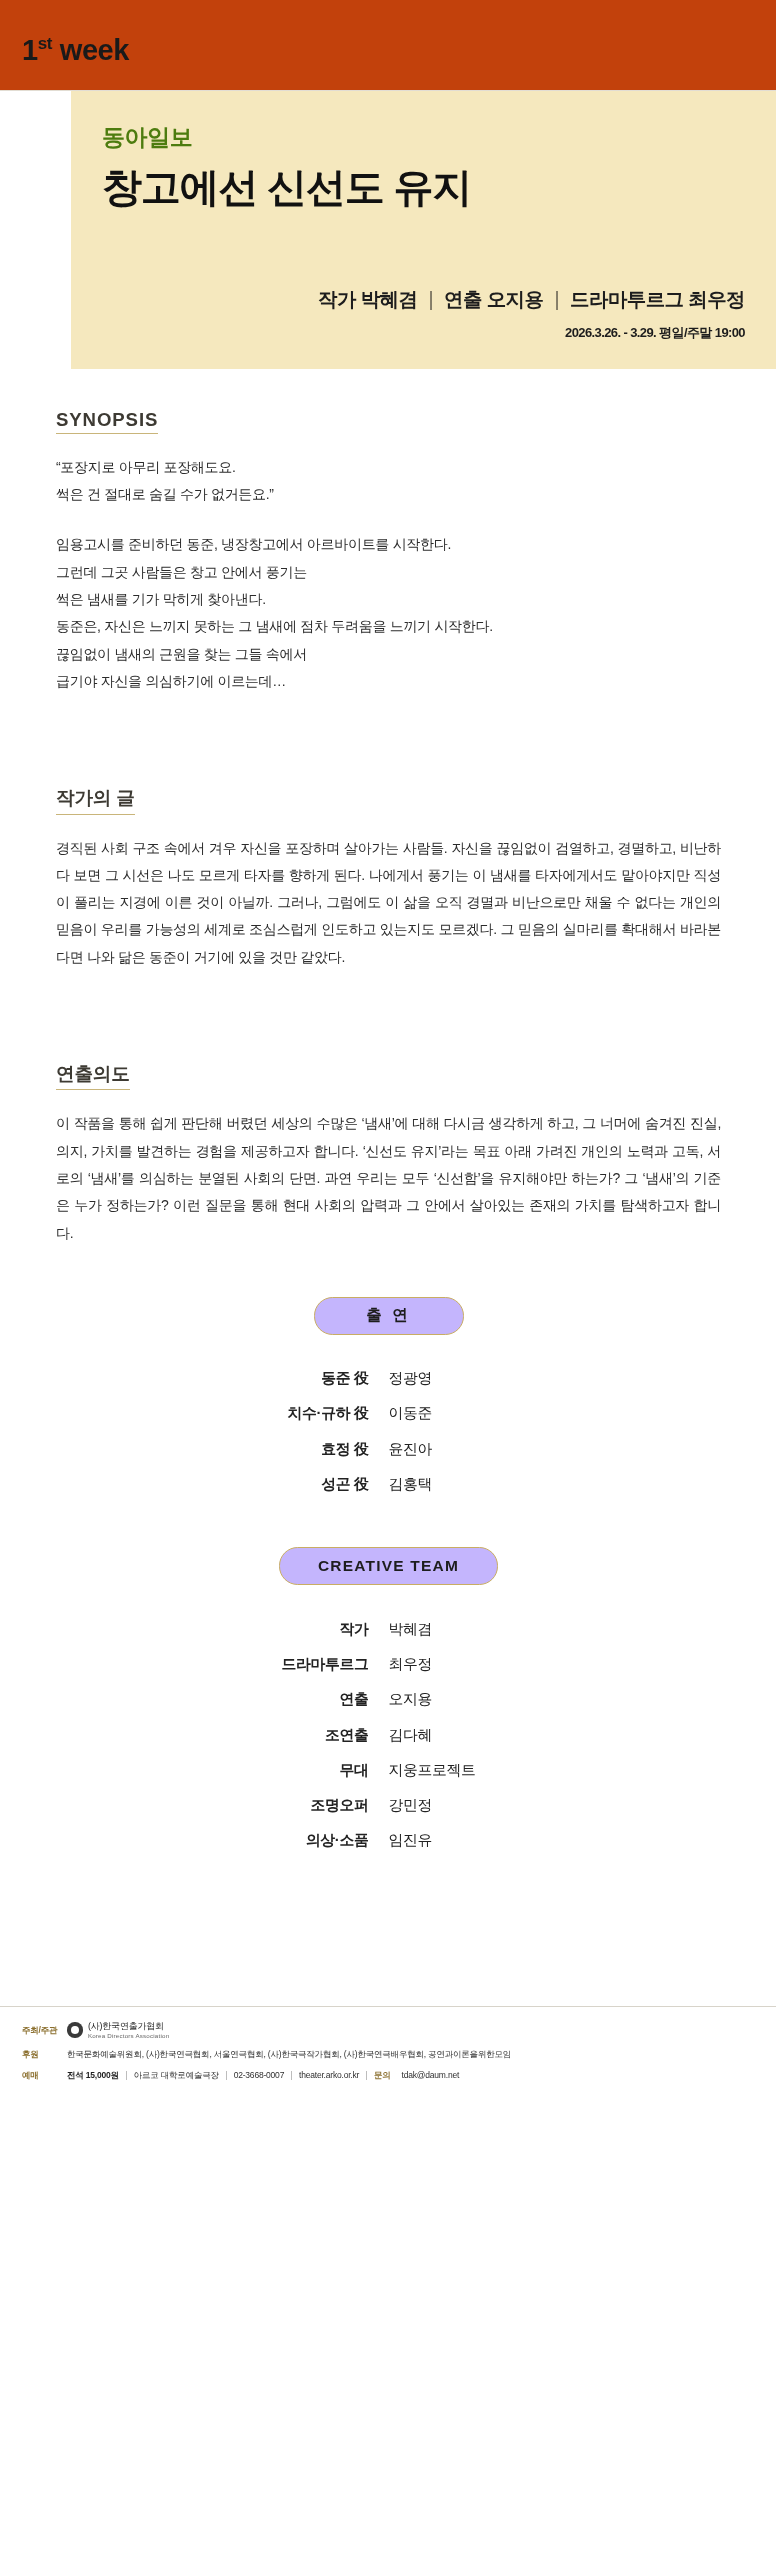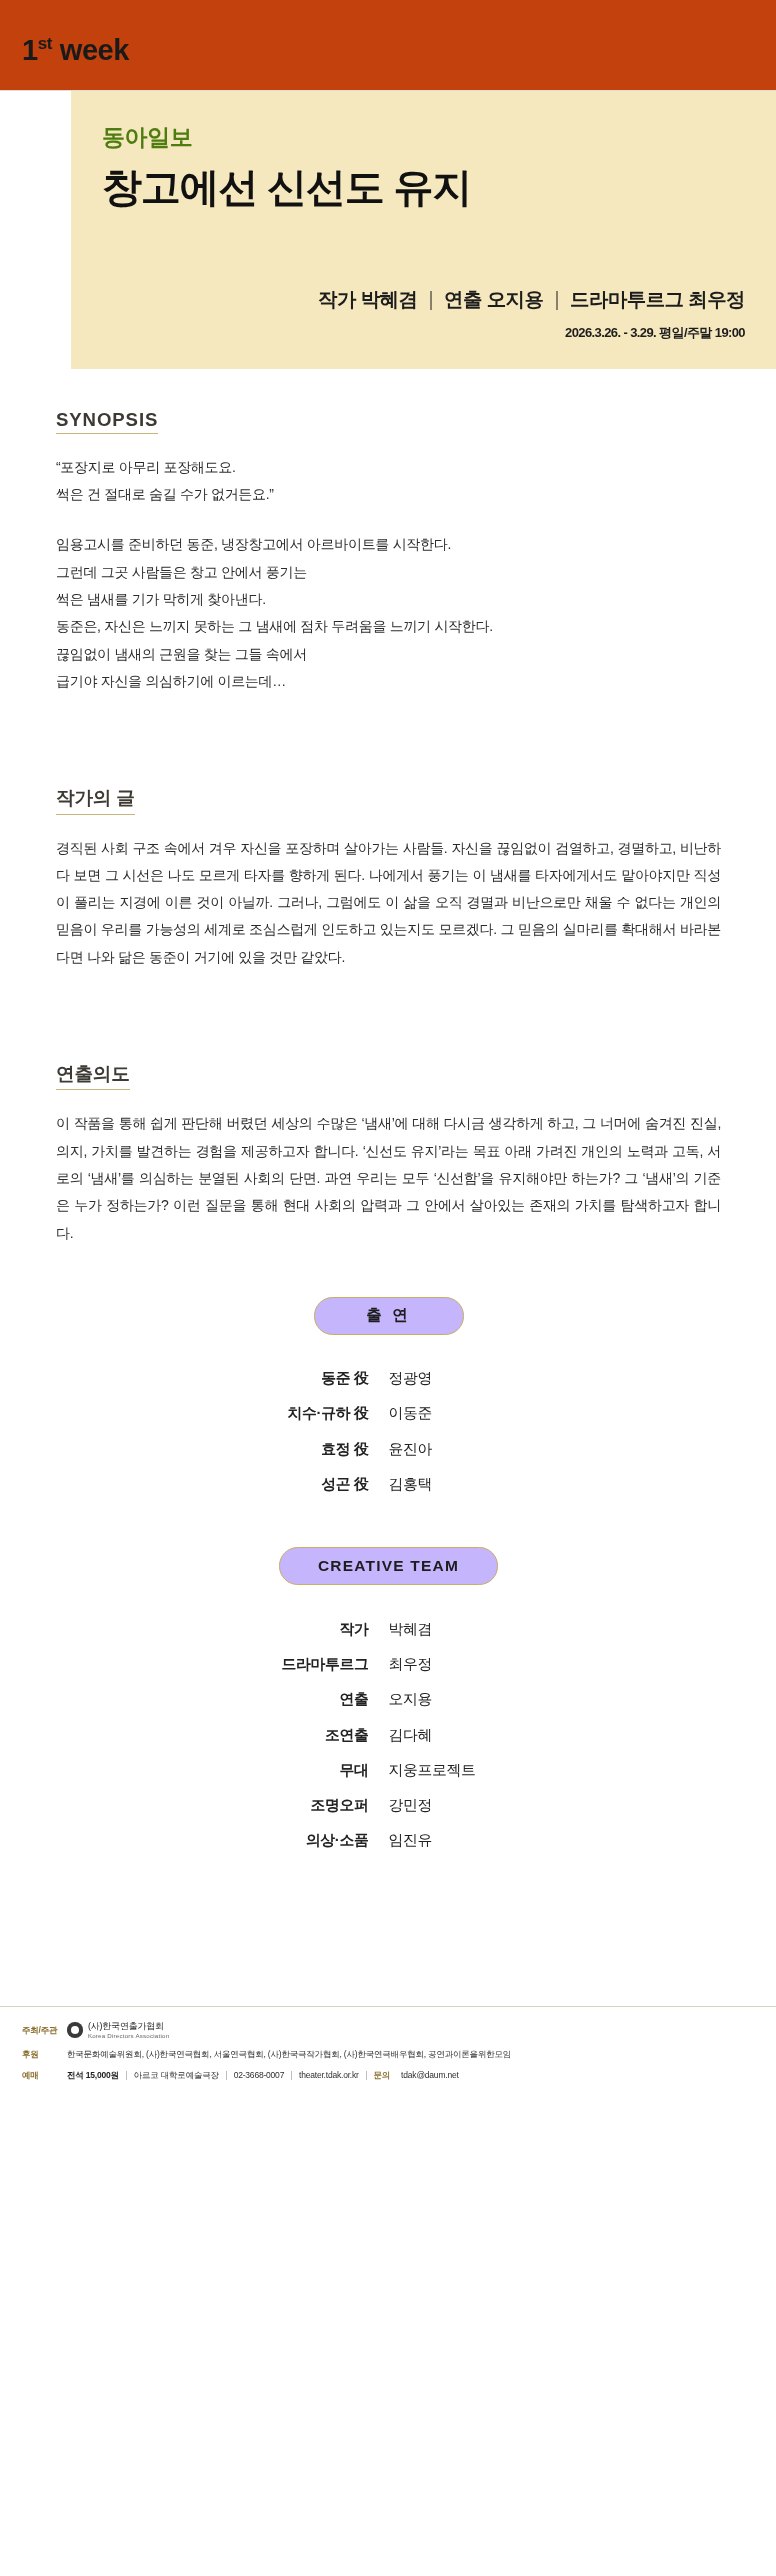--- a/index.html
+++ b/index.html
@@ -416,21 +416,21 @@
     <div class="footer-row">
       <div class="footer-label">예매</div>
       <div class="footer-content">
         <div class="ticket-line">
           <span class="strong">전석 15,000원</span>
           <span class="divider"></span>
           <span>아르코 대학로예술극장</span>
           <span class="divider"></span>
           <span>02-3668-0007</span>
           <span class="divider"></span>
-          <span>theater.tdak.or.kr</span>
+          <span>theater.arko.or.kr</span>
           <span class="divider"></span>
           <span class="inquiry-label">문의</span>
           <span>tdak@daum.net</span>
         </div>
       </div>
     </div>
 
   </div>
 
 </div>

